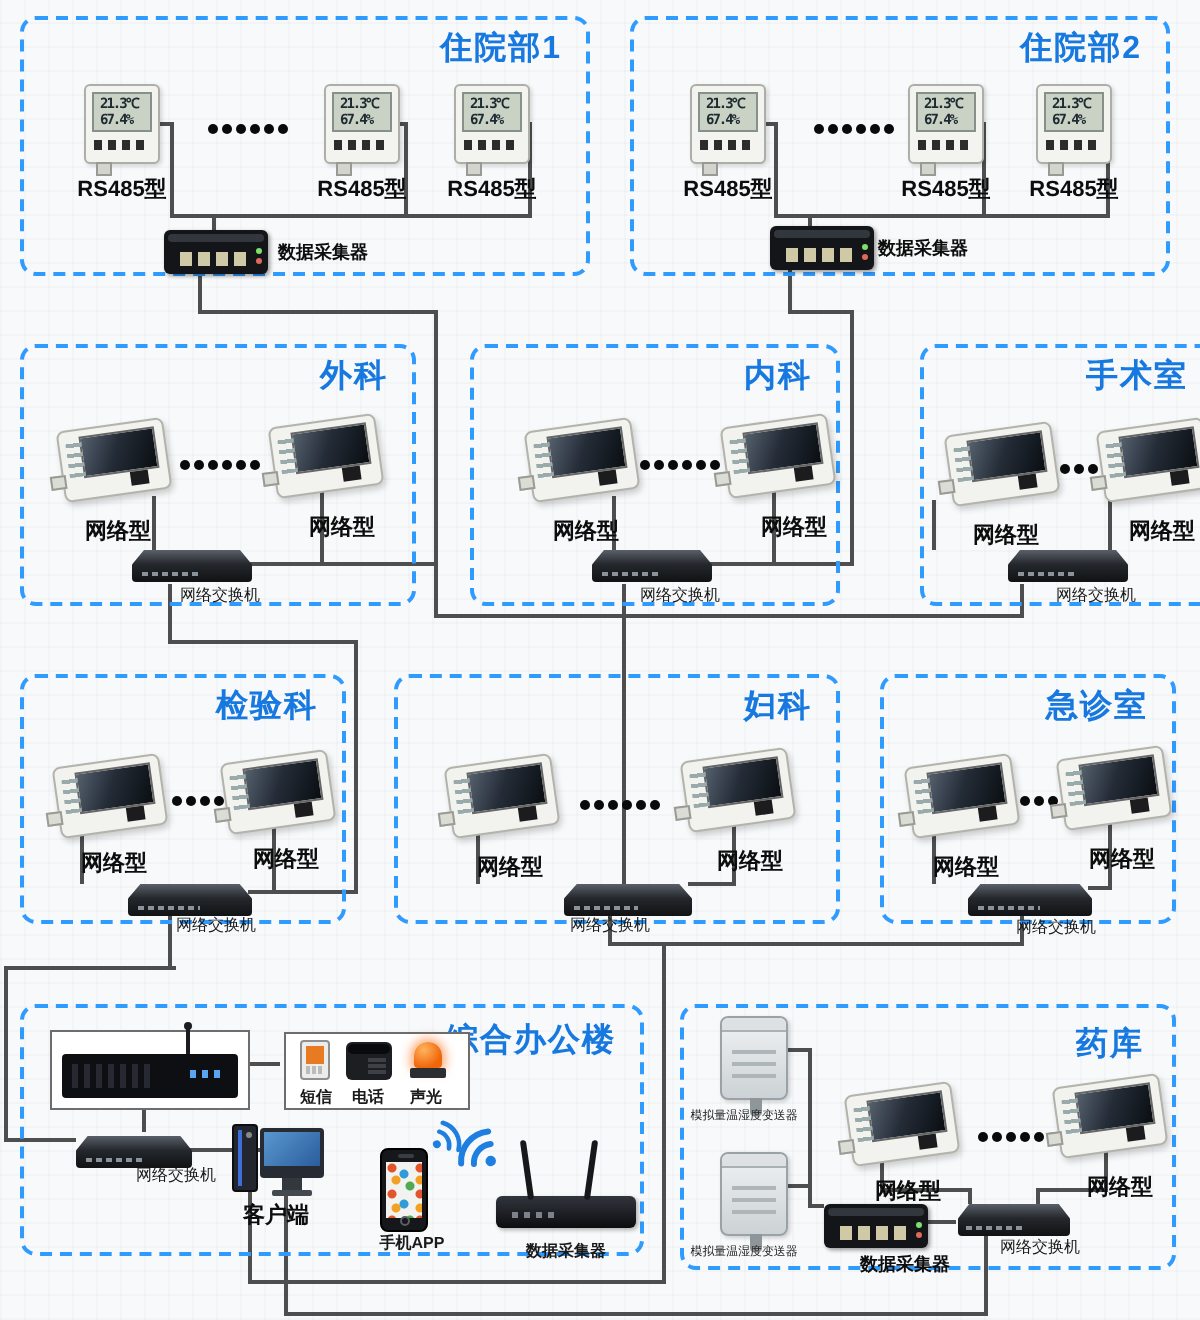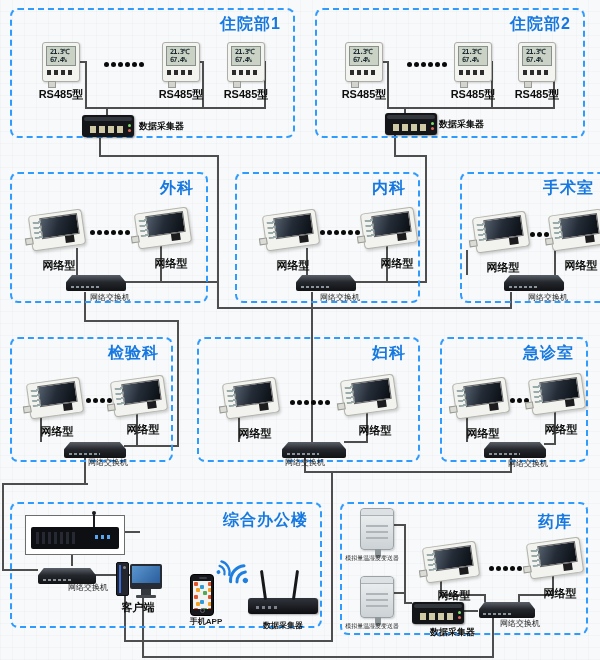--- a/index.html
+++ b/index.html
@@ -444,20 +444,31 @@
 
   <section class="zone" style="left:10px;top:502px;width:312px;height:126px">
     <div class="zone-title" style="top:6px">综合办公楼</div>
     <div class="serverbox" style="left:13px;top:11px;width:100px;height:40px">
       <div class="server">
         <div class="antenna"></div>
         <div class="vents"></div>
         <div class="leds"></div>
       </div>
     </div>
+    <div class="alarmbox" style="left:130px;top:12px;width:93px;height:39px">
+      <div class="sms-icon" style="left:7px;top:3px"></div>
+      <div class="phone-icon" style="left:30px;top:4px"></div>
+      <div class="beacon-icon" style="left:60px;top:3px">
+          <div class="dome"></div>
+          <div class="base"></div>
+        </div>
+      <div class="sw-label" style="left:4px;top:26px;width:22px;font-weight:bold">短信</div>
+      <div class="sw-label" style="left:29px;top:26px;width:24px;font-weight:bold">电话</div>
+      <div class="sw-label" style="left:58px;top:26px;width:24px;font-weight:bold">声光</div>
+    </div>
     <div class="switch" style="left:26px;top:64px;width:58px"></div>
     <div class="sw-label" style="left:48px;top:78px;width:56px">网络交换机</div>
     <div class="tower l2" style="left:104px;top:58px"></div>
     <div class="monitor l2" style="left:118px;top:60px">
         <div class="scr"></div>
         <div class="base"></div>
       </div>
     <div class="dev-label" style="left:102px;top:96px;width:48px">客户端</div>
     <div class="appphone" style="left:178px;top:70px">
         <div class="spk"></div>

